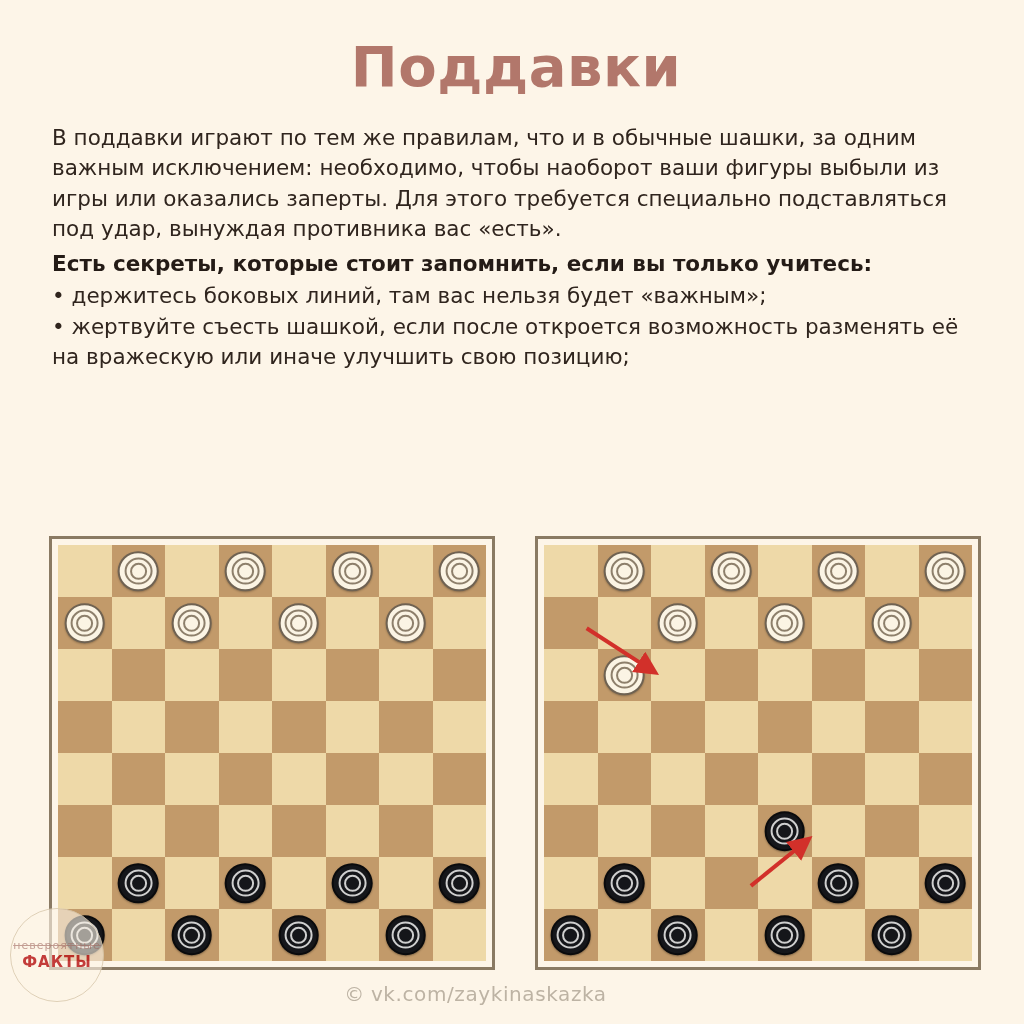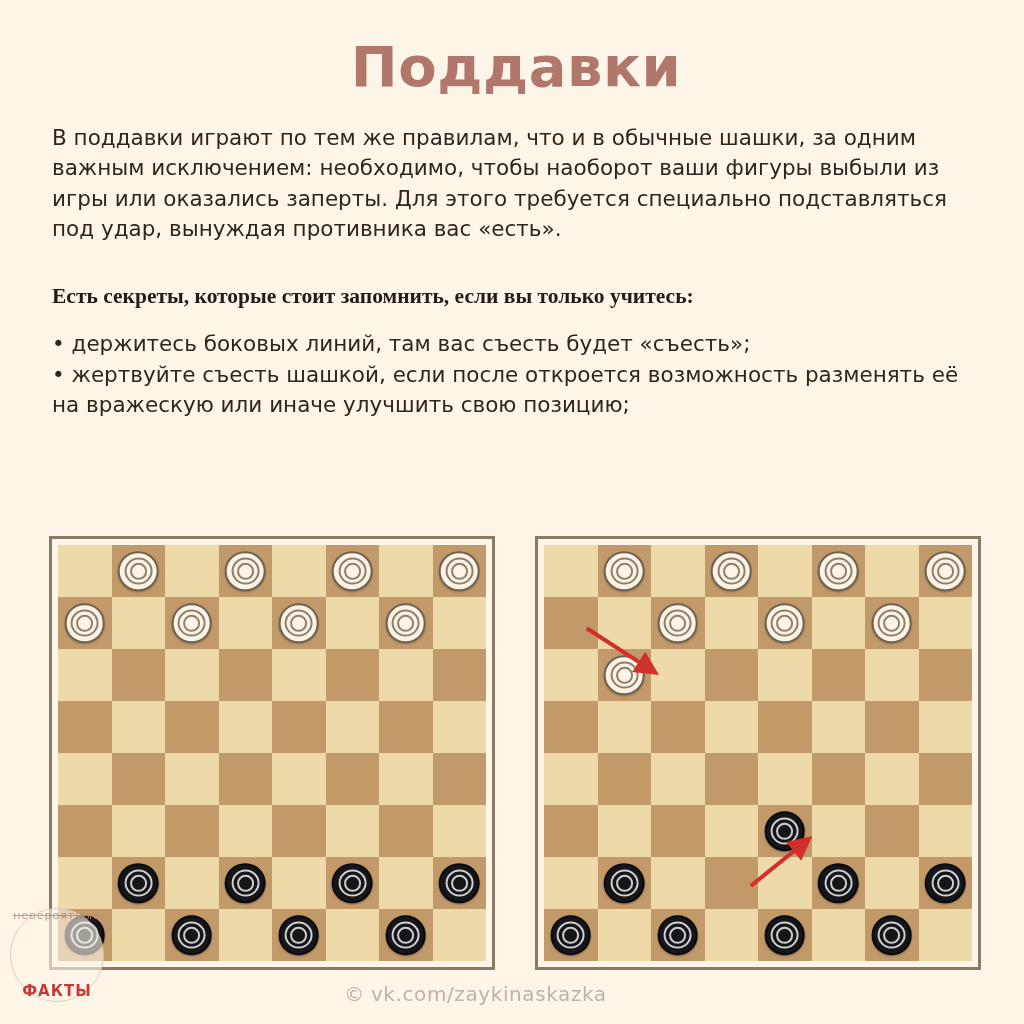--- a/index.html
+++ b/index.html
@@ -36,28 +36,27 @@
   }
 
   
   .body-text {
     margin: 26px 52px 0 52px;
     font-size: 21.5px;
     line-height: 1.42;
     color: #30251e;
   }
   .para {
-    margin: 0 0 36px 0;
+    margin: 0 0 4px 0;
   }
   .subhead {
     font-weight: bold;
-    margin: 0 0 18px 0;
+    margin: 0 0 2px 0;
     font-size: 21.5px;
     color: #241b16;
-    font-family: Liberation Serif, serif;
   }
   .bullets {
     margin: 0;
   }
   .bullet {
     margin: 0;
     font-size: 21.5px;
     line-height: 1.42;
   }
 
@@ -151,21 +150,21 @@
     left: 10px;
     bottom: 22px;
     width: 92px;
     height: 92px;
     border-radius: 50%;
     background: rgba(253,245,232,0.72);
     border: 1px solid #d9c9ae;
     display: flex;
     flex-direction: column;
     align-items: center;
-    justify-content: space-between;
+    justify-content: center;
     color: #b07f74;
     font-size: 13px;
     letter-spacing: 1px;
     text-align: center;
     line-height: 1.25;
     opacity: .85;
   }
   .wm-top {
     font-size: 11px;
     text-decoration: line-through;
@@ -192,21 +191,21 @@
 <body>
 
 <div class="page">
 
   <div class="title">Поддавки</div>
 
   <div class="body-text">
     <p class="para">В поддавки играют по тем же правилам, что и в обычные шашки, за одним важным исключением: необходимо, чтобы наоборот ваши фигуры выбыли из игры или оказались заперты. Для этого требуется специально подставляться под удар, вынуждая противника вас «есть».</p>
     <p class="subhead">Есть секреты, которые стоит запомнить, если вы только учитесь:</p>
     <div class="bullets">
-      <p class="bullet">• держитесь боковых линий, там вас съесть будет «съесть»;</p>
+      <p class="bullet">• держитесь боковых линий, там вас нельзя будет «важным»;</p>
       <p class="bullet">• жертвуйте съесть шашкой, если после откроется возможность разменять её на вражескую или иначе улучшить свою позицию;</p>
     </div>
   </div>
 
   <div class="boards">
 
     <div class="board-frame" id="board-left">
       <div class="board-grid">
           <div class="cell sq-light"></div>
           <div class="cell sq-dark">

